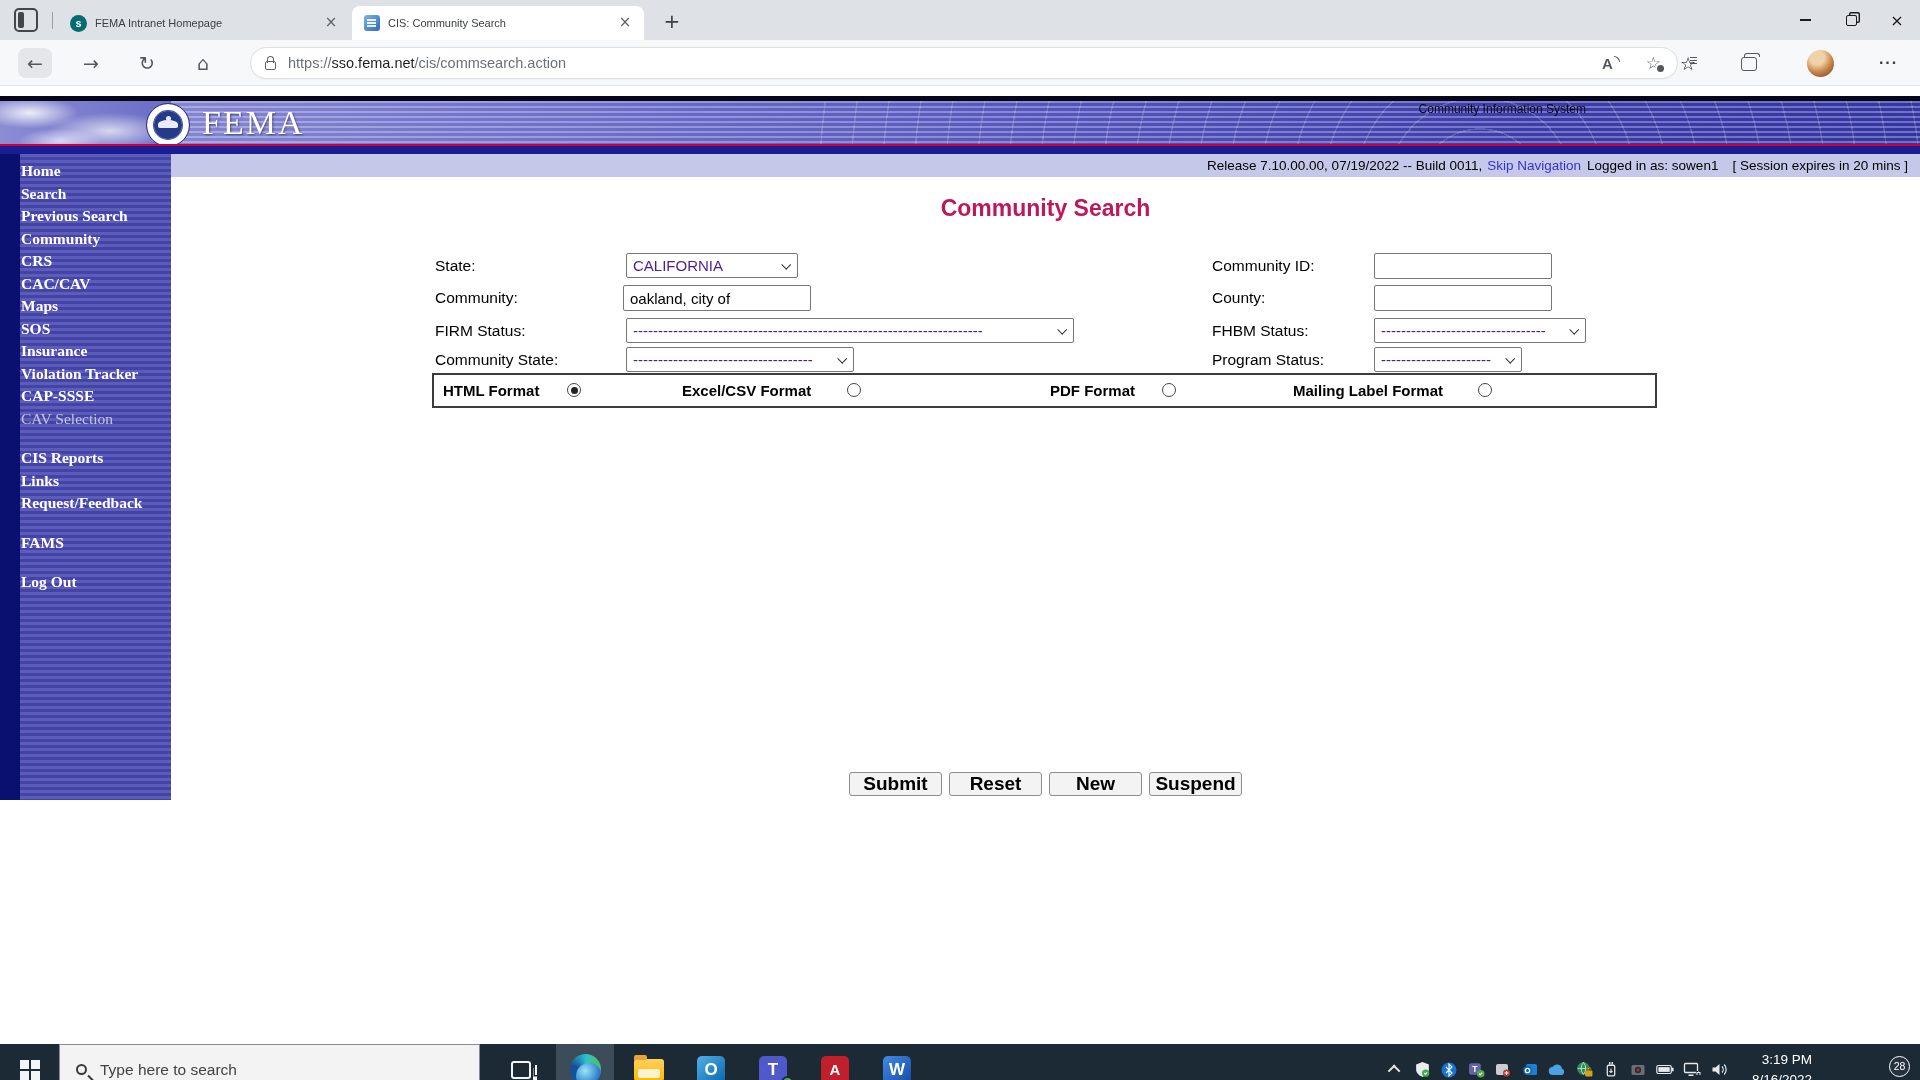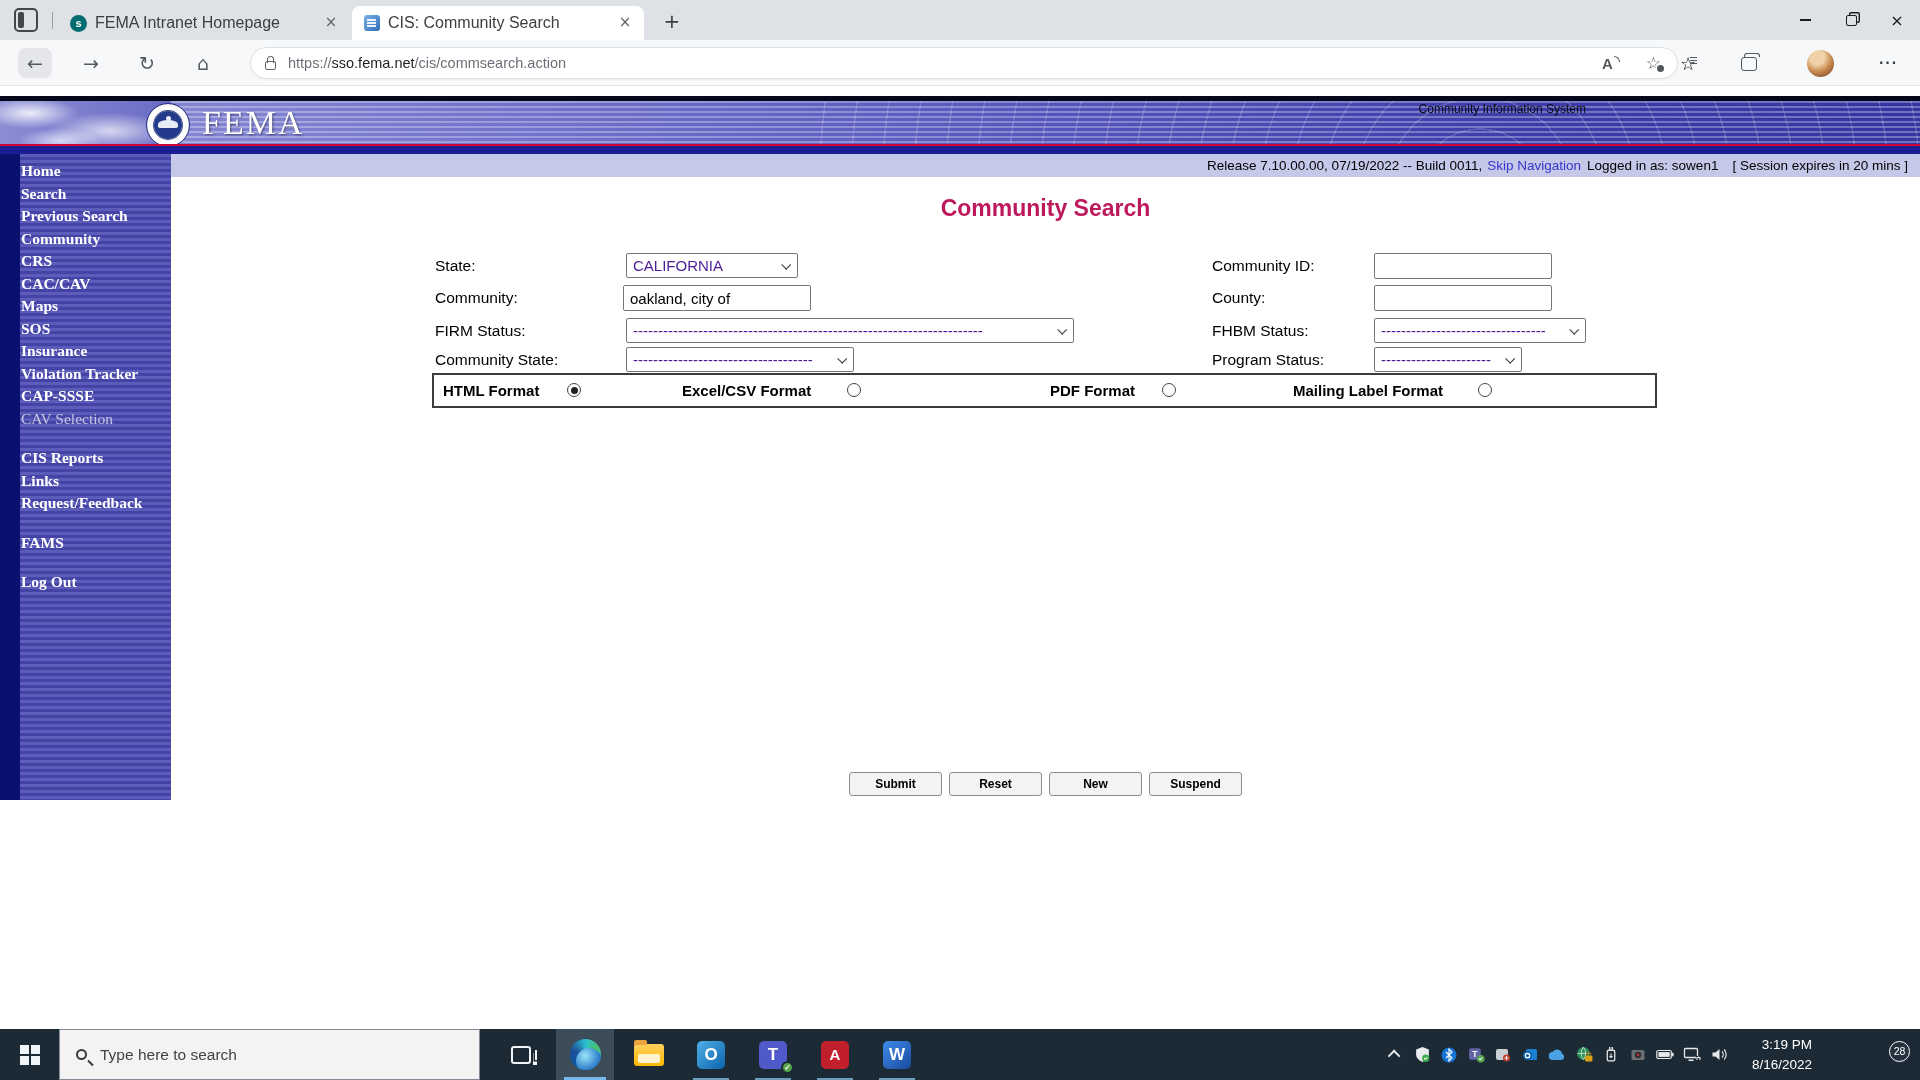--- a/index.html
+++ b/index.html
@@ -8,21 +8,21 @@
   .window { position:relative; width:1920px; height:1080px; background:#fff; overflow:hidden; }
 
   
   .titlebar { position:absolute; top:0; left:0; width:1920px; height:40px; background:#dee1e6; display:flex; align-items:flex-end; }
   .tabmenu { position:absolute; left:14px; top:8px; width:24px; height:24px; border:2px solid #43474c; border-radius:5px; }
   .tabmenu::before { content:""; position:absolute; left:2px; top:2px; bottom:2px; width:6px; background:#43474c; border-radius:2px; }
   .tab-divider { position:absolute; left:52px; top:12px; width:1px; height:17px; background:#9aa0a6; }
   .tab { position:absolute; top:6px; height:34px; display:flex; align-items:center; padding:0 10px 0 12px; width:292px; }
   .tab.inactive { left:58px; }
   .tab.active { left:352px; background:#fff; border-radius:8px 8px 0 0; }
-  .tab .title { font-size:16px; color:#3c4043; margin-left:8px; flex:1; white-space:nowrap; overflow:hidden; }
+  .tab .title { font-size:11px; color:#3c4043; margin-left:8px; flex:1; white-space:nowrap; overflow:hidden; }
   .tab .close { font-size:15px; color:#5f6368; width:18px; height:18px; line-height:17px; text-align:center; border-radius:4px; cursor:default; }
   .favicon-sp { width:17px; height:17px; border-radius:50%; background:#036c70; color:#fff; font-size:11px; font-weight:bold; text-align:center; line-height:17px; flex:0 0 auto; }
   .favicon-cis { width:16px; height:16px; border-radius:3px; background:linear-gradient(135deg,#7fb3e8,#2b6cb8); position:relative; flex:0 0 auto; }
   .favicon-cis::before { content:""; position:absolute; left:3px; top:4px; width:9px; height:1.5px; background:#eaf2fb; box-shadow:0 3px 0 #eaf2fb, 0 6px 0 #eaf2fb; }
   .newtab { position:absolute; left:658px; top:8px; width:28px; height:28px; font-size:20px; color:#3c4043; text-align:center; line-height:26px; border-radius:6px; }
   .winctl { position:absolute; top:0; height:40px; width:46px; display:flex; align-items:center; justify-content:center; color:#1b1b1b; }
   .winctl.min { right:92px; } .winctl.max { right:46px; } .winctl.cls { right:0; font-size:16px; }
   .winctl.min::before { content:""; width:11px; height:1.5px; background:#1b1b1b; }
   .winctl.max::before { content:""; width:9px; height:9px; border:1.4px solid #1b1b1b; border-radius:2px; box-shadow:3px -3px 0 -1.4px #dee1e6, 3px -3px 0 0 #1b1b1b; }
 
@@ -89,24 +89,24 @@
   .sel { position:absolute; height:25px; background:#fff; border:1px solid #767676; border-radius:2px; display:flex; align-items:center; padding:0 24px 0 6px; font-size:15px; color:#4c1d95; overflow:hidden; white-space:nowrap; }
   .sel .chev { position:absolute; right:8px; top:8px; width:7px; height:7px; border-right:1.8px solid #333; border-bottom:1.8px solid #333; transform:rotate(45deg) translateY(-1px); }
   .inp { position:absolute; height:26px; background:#fff; border:1px solid #767676; border-radius:2px; font-size:15px; padding:0 6px; font-family:"Liberation Sans",sans-serif; color:#000; }
 
   .format-box { position:absolute; left:261px; top:196px; width:1225px; height:35px; border:2px solid #3c3c3c; background:#fff; }
   .fmt-label { position:absolute; top:7px; font-size:15px; font-weight:bold; color:#000; white-space:nowrap; }
   .radio { position:absolute; top:8px; width:14px; height:14px; border:1px solid #444; border-radius:50%; background:#fff; }
   .radio.checked::after { content:""; position:absolute; left:2.5px; top:2.5px; width:7px; height:7px; border-radius:50%; background:#222; }
 
   .btn-row { position:absolute; top:595px; left:0; width:100%; display:flex; justify-content:center; gap:7px; }
-  .btn { width:93px; height:24px; background:#f3f3f3; border:1px solid #8d8d8d; border-radius:3px; font-size:12px; font-weight:bold; color:#000; text-align:center; line-height:22px; }
-
-  
-  .taskbar { position:absolute; left:0; bottom:0; width:1920px; height:51px; background:#1c2a35; display:block; color:#eee; }
+  .btn { width:93px; height:24px; background:#f3f3f3; border:1px solid #8d8d8d; border-radius:3px; font-size:19px; font-weight:bold; color:#000; text-align:center; line-height:22px; }
+
+  
+  .taskbar { position:absolute; left:0; bottom:0; width:1920px; height:36px; background:#1c2a35; display:block; color:#eee; }
   .startbtn { position:absolute; left:0; top:0; width:59px; height:51px; display:flex; align-items:center; justify-content:center; }
   .winlogo { width:19px; height:19px; display:grid; grid-template-columns:9px 9px; grid-template-rows:9px 9px; gap:1.5px; }
   .winlogo span { background:#f2f5f7; }
   .tsearch { position:absolute; left:59px; top:0; width:421px; height:51px; background:#f3f3f3; border:1px solid #889; display:flex; align-items:center; padding-left:16px; }
   .mag { width:11px; height:11px; border:2px solid #3a3a3a; border-radius:50%; position:relative; margin-right:13px; flex:0 0 auto; }
   .mag::after { content:""; position:absolute; width:7px; height:2px; background:#3a3a3a; transform:rotate(45deg); left:9px; top:11px; }
   .tsearch input { border:none; outline:none; background:transparent; font-size:15.5px; color:#333; width:330px; font-family:"Liberation Sans",sans-serif; }
   .tsearch input::placeholder { color:#424242; opacity:1; }
   .taskcell { position:absolute; top:0; width:58px; height:51px; display:flex; align-items:center; justify-content:center; }
   .taskcell.active { background:#3c4c58; }

